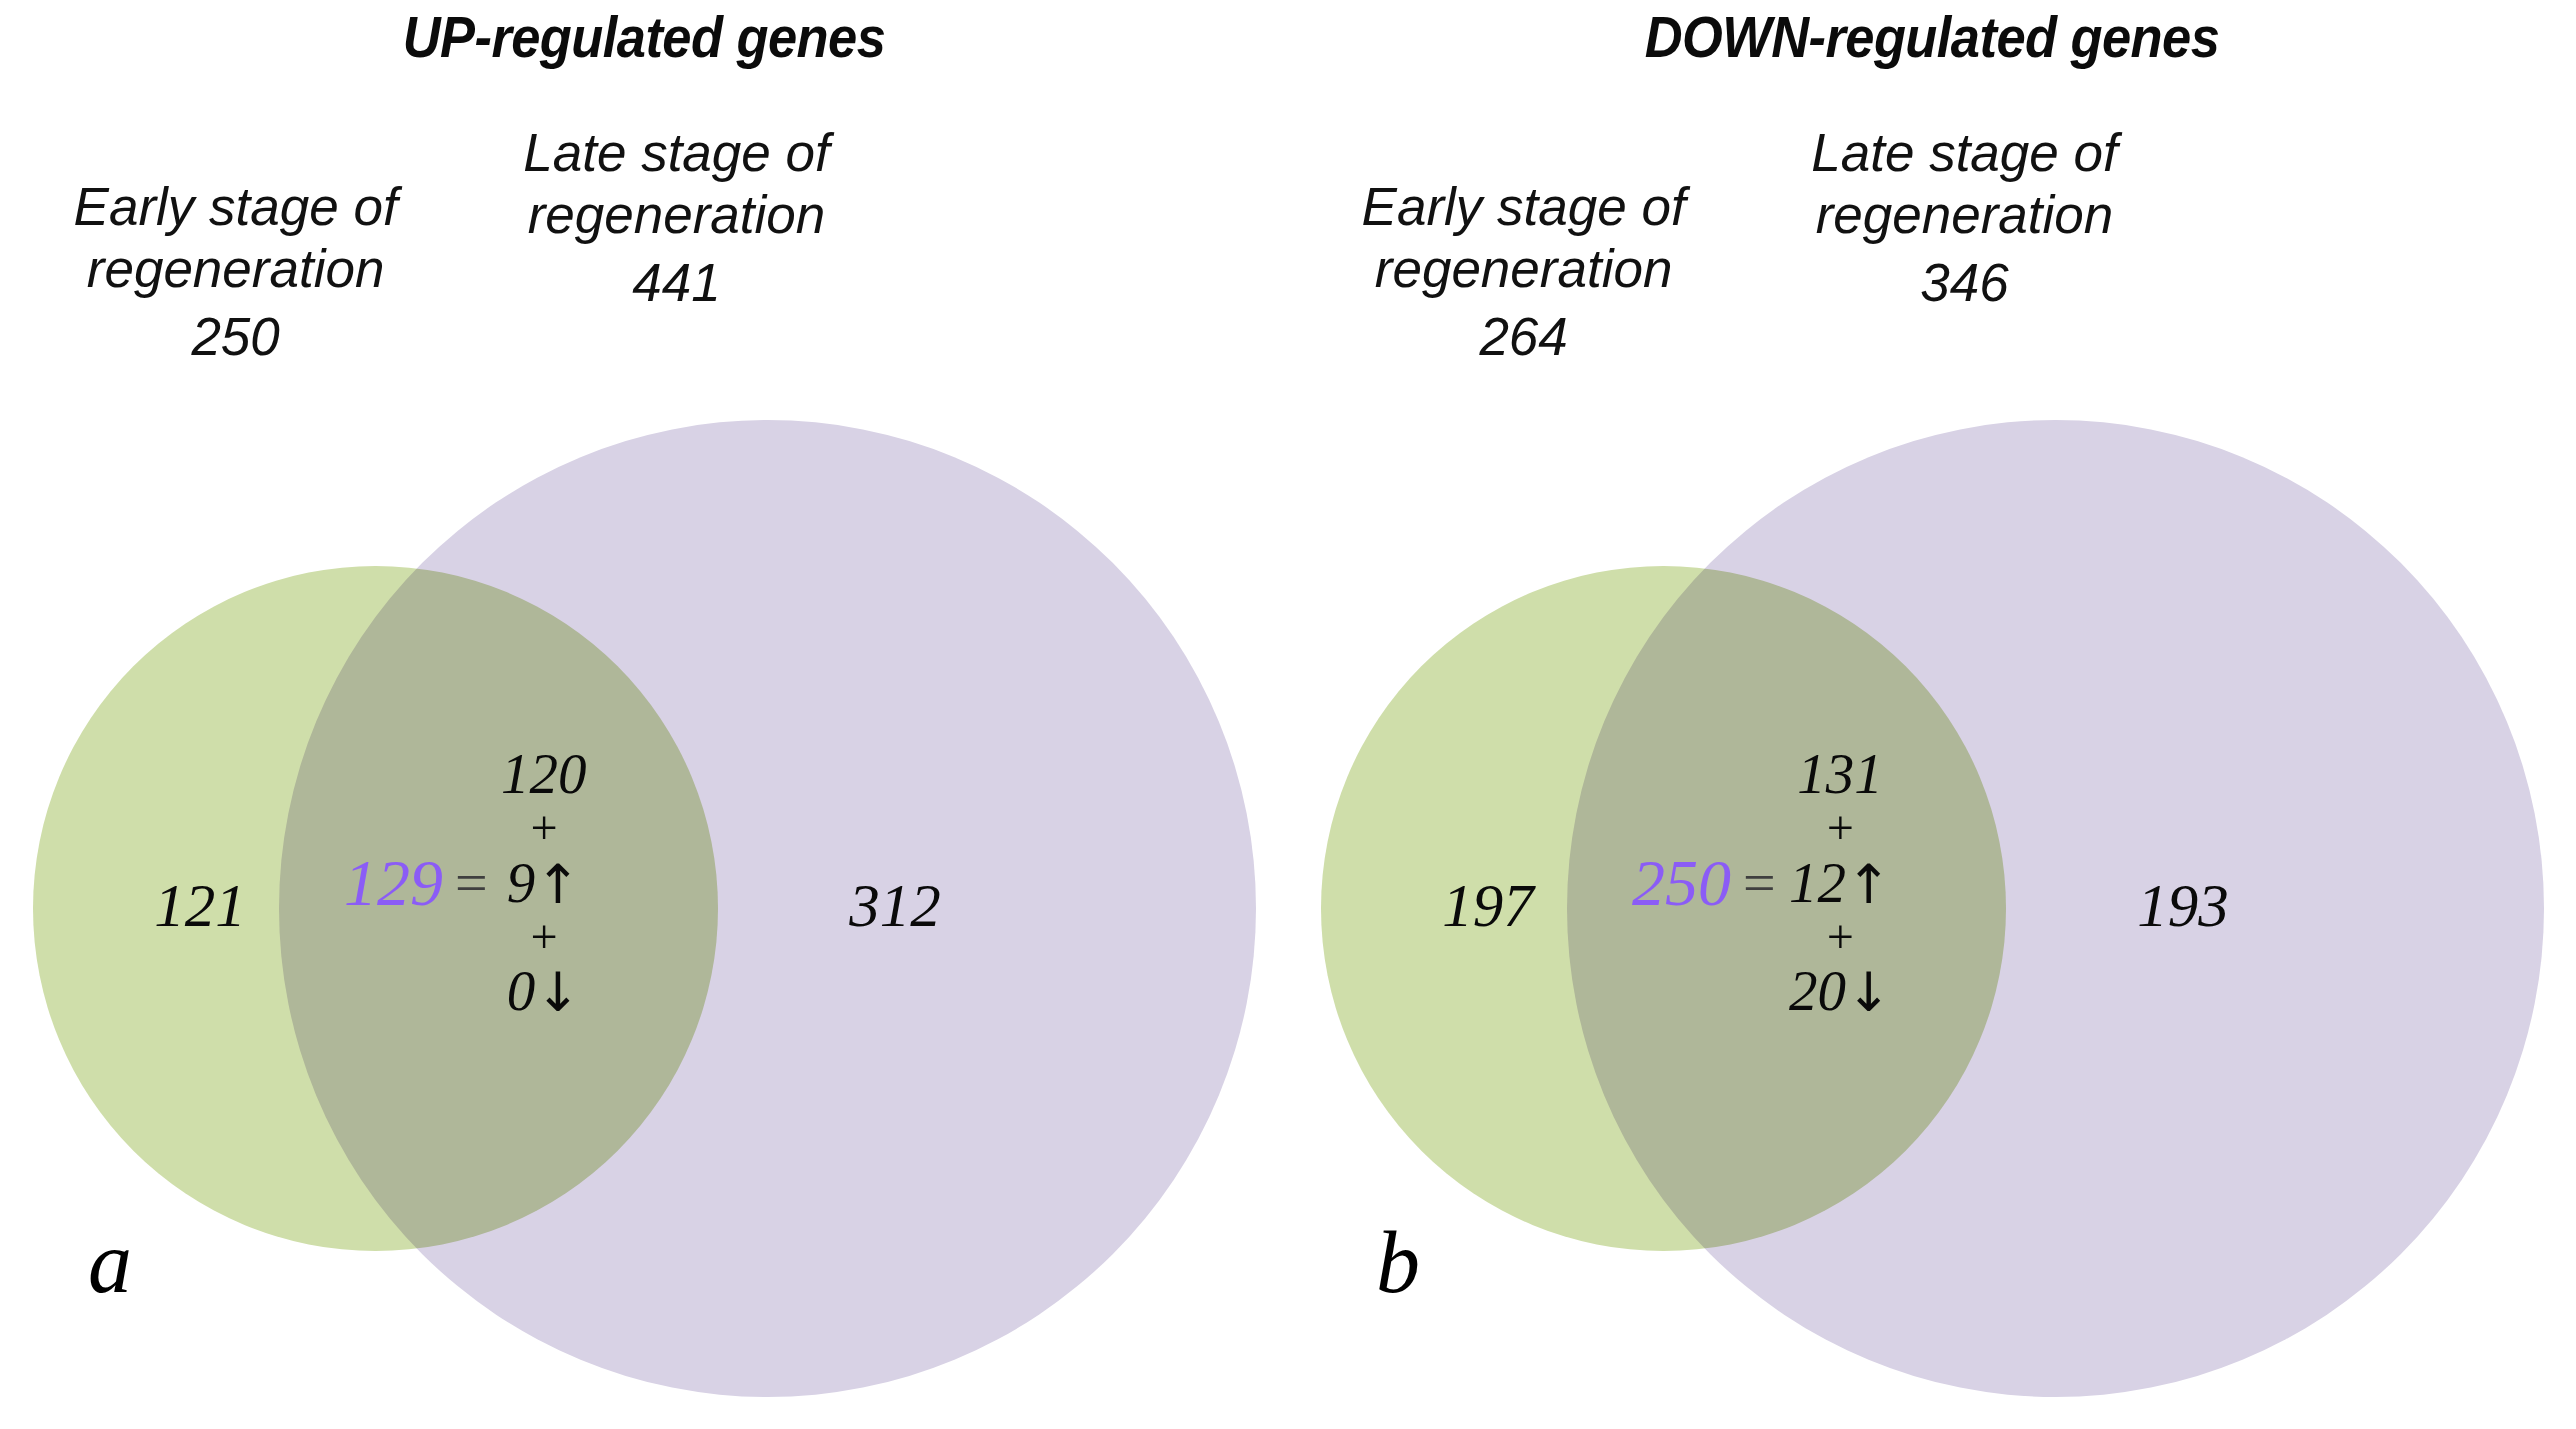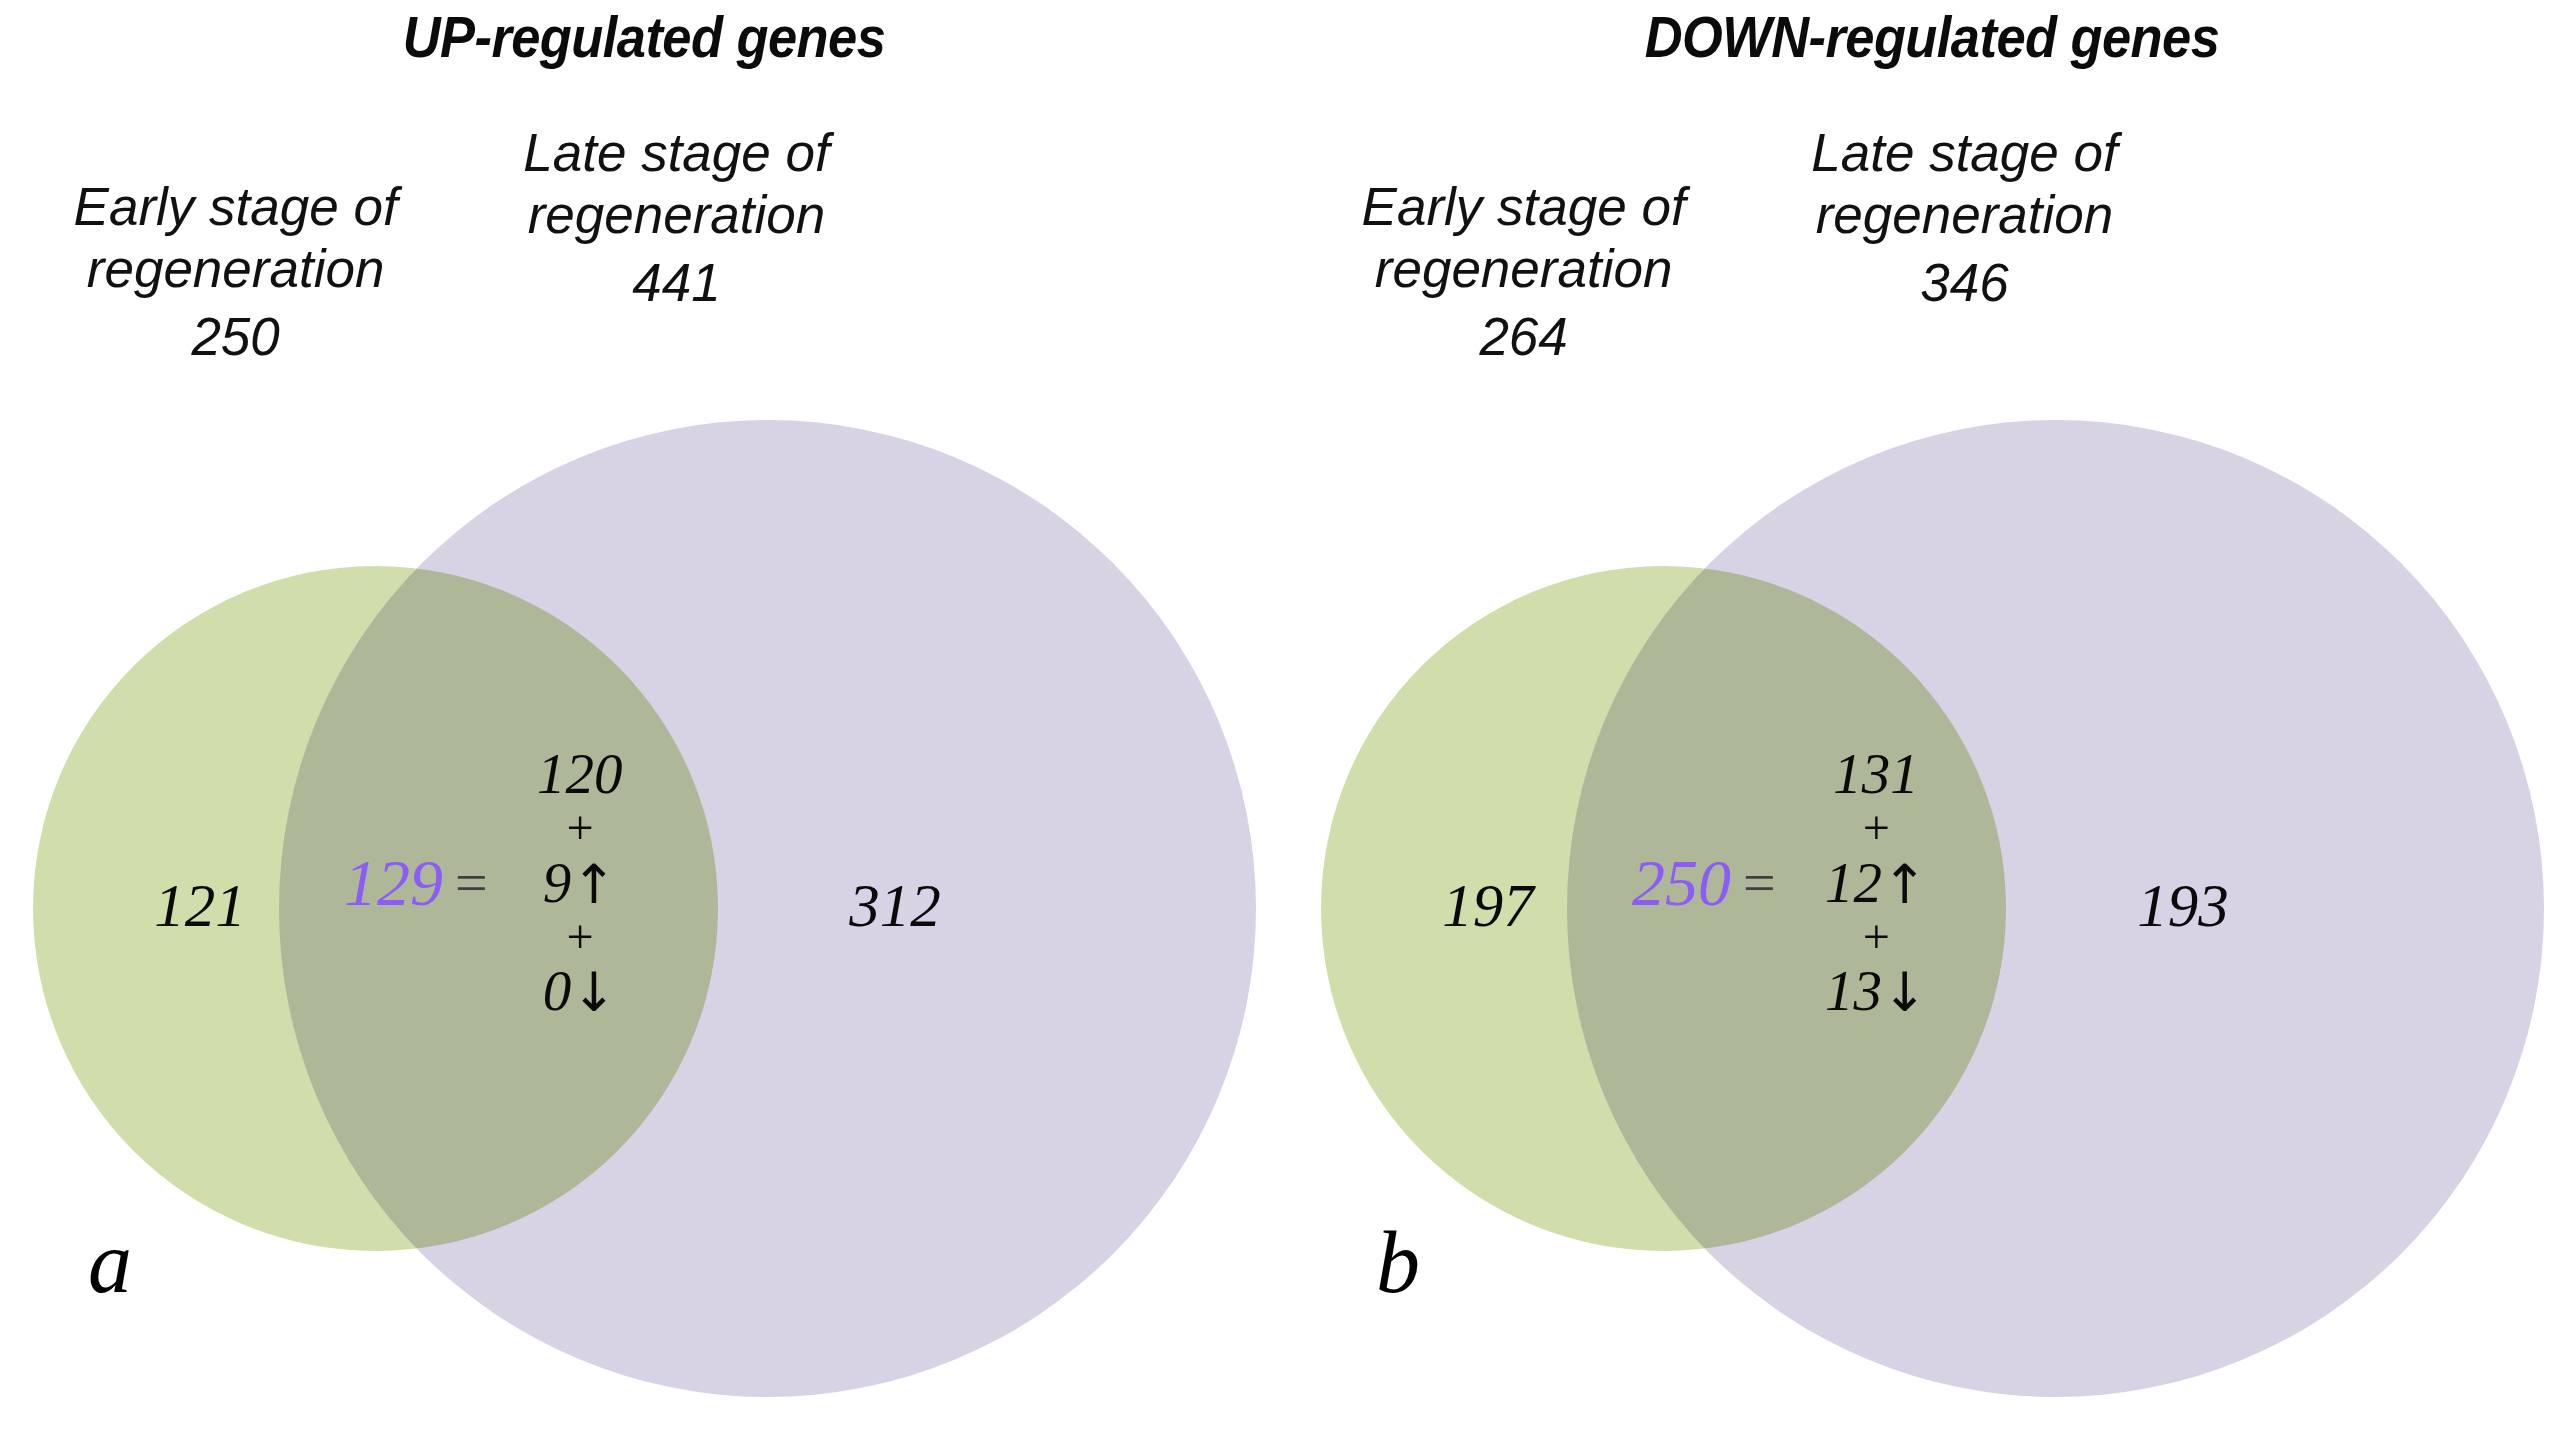--- a/index.html
+++ b/index.html
@@ -152,21 +152,20 @@
     line-height: 1;
     padding: 0 10.6px 0 8.2px;
     white-space: nowrap;
   }
   .int-stack {
     display: flex;
     flex-direction: column;
     align-items: center;
     justify-content: center;
     line-height: 1.02;
-    margin-left: 36px;
   }
   .int-stack > div {
     font-size: 57px;
     white-space: nowrap;
     text-align: center;
   }
   .int-plus {
     font-size: 48px !important;
     line-height: 1.0;
     padding: 1.2px 0;
@@ -260,21 +259,21 @@
     <div class="region-num num-right-only">193</div>
 
     <div class="intersection">
       <span class="int-total">250</span>
       <span class="int-eq">=</span>
       <span class="int-stack">
         <div>131</div>
         <div class="int-plus">+</div>
         <div><span>12</span><span class="arrow-glyph">↑</span></div>
         <div class="int-plus">+</div>
-        <div><span>13</span><span class="arrow-glyph">↓</span></div>
+        <div><span>20</span><span class="arrow-glyph">↓</span></div>
       </span>
     </div>
 
     <div class="panel-letter">b</div>
   </div>
 
 </div>
 
 
 </body></html>

